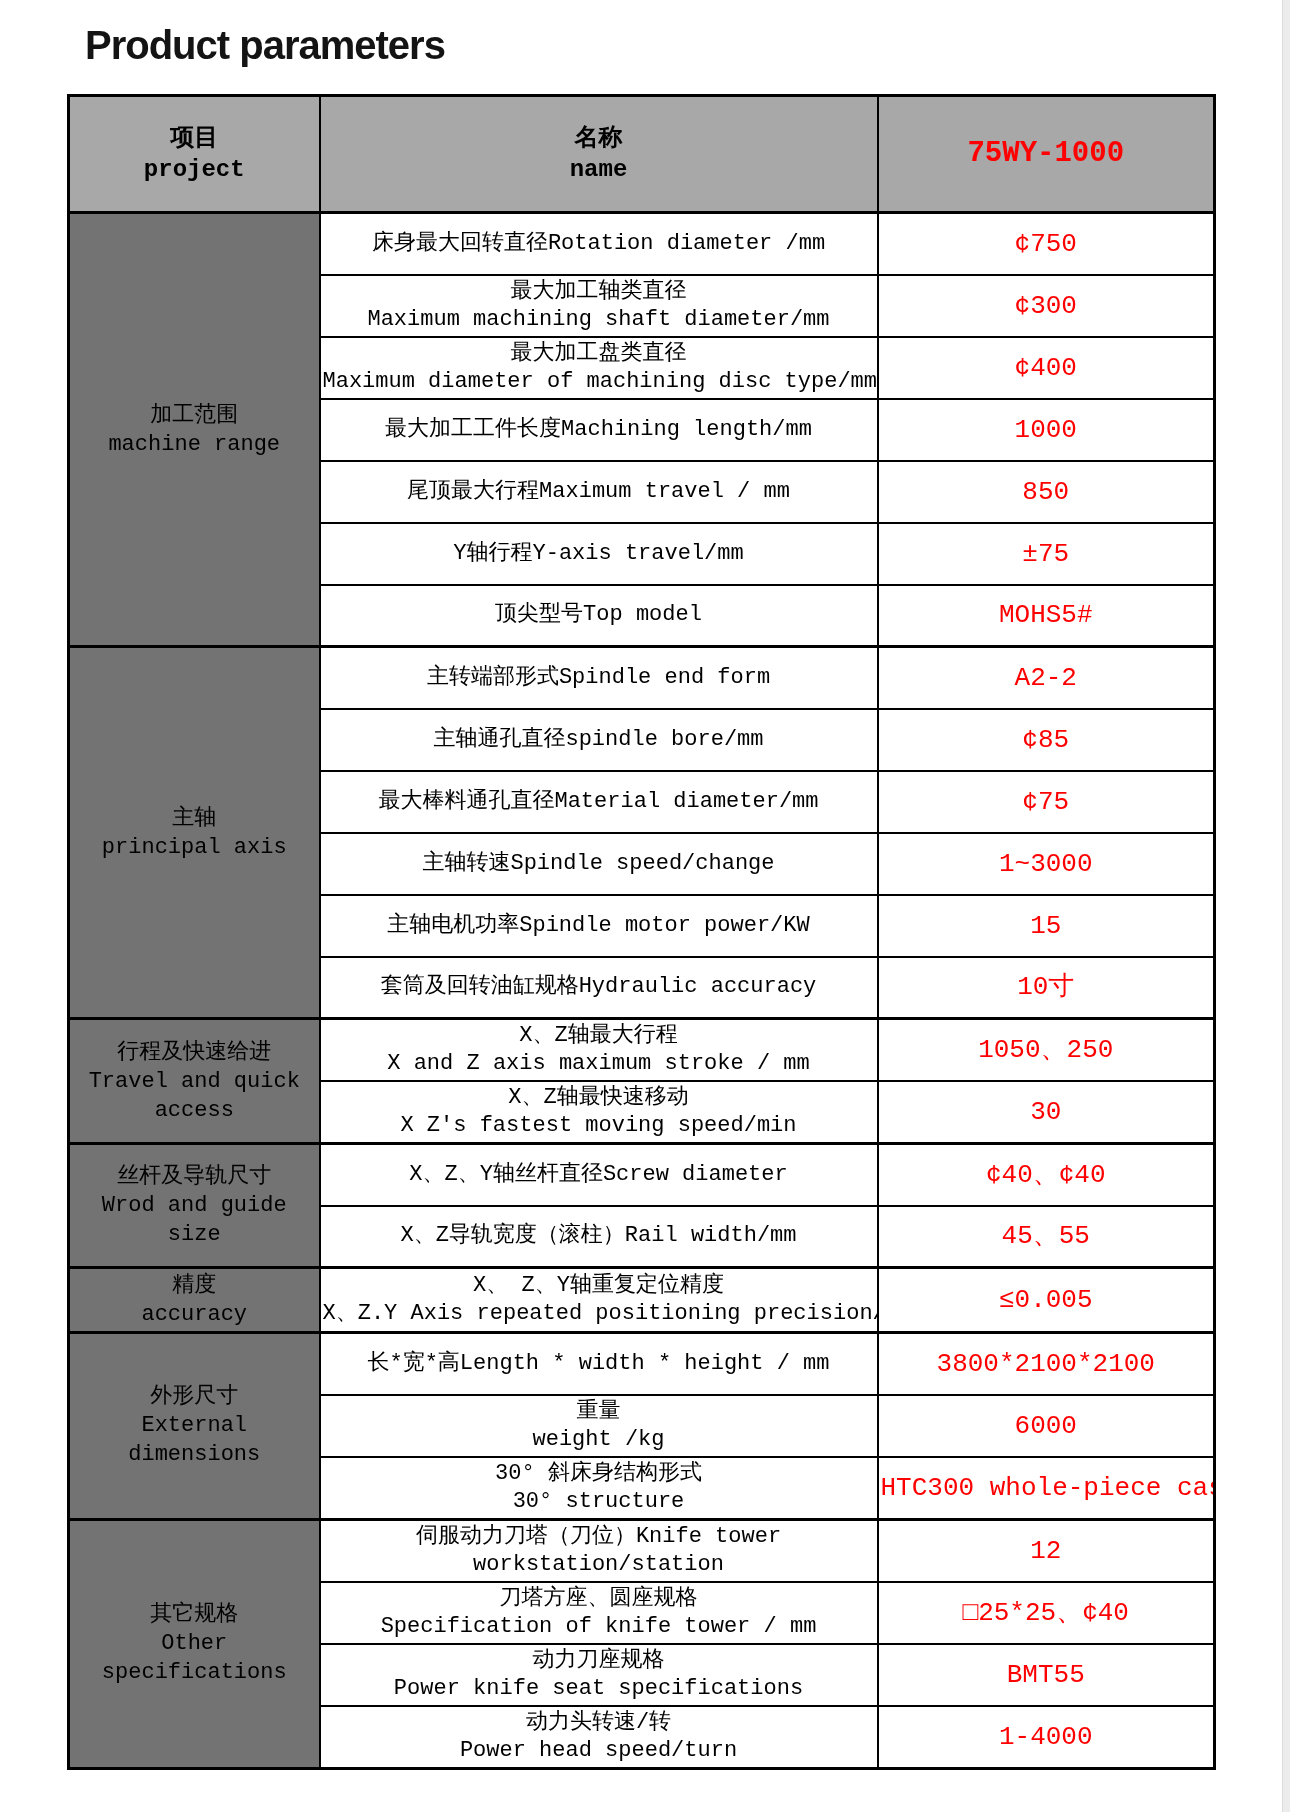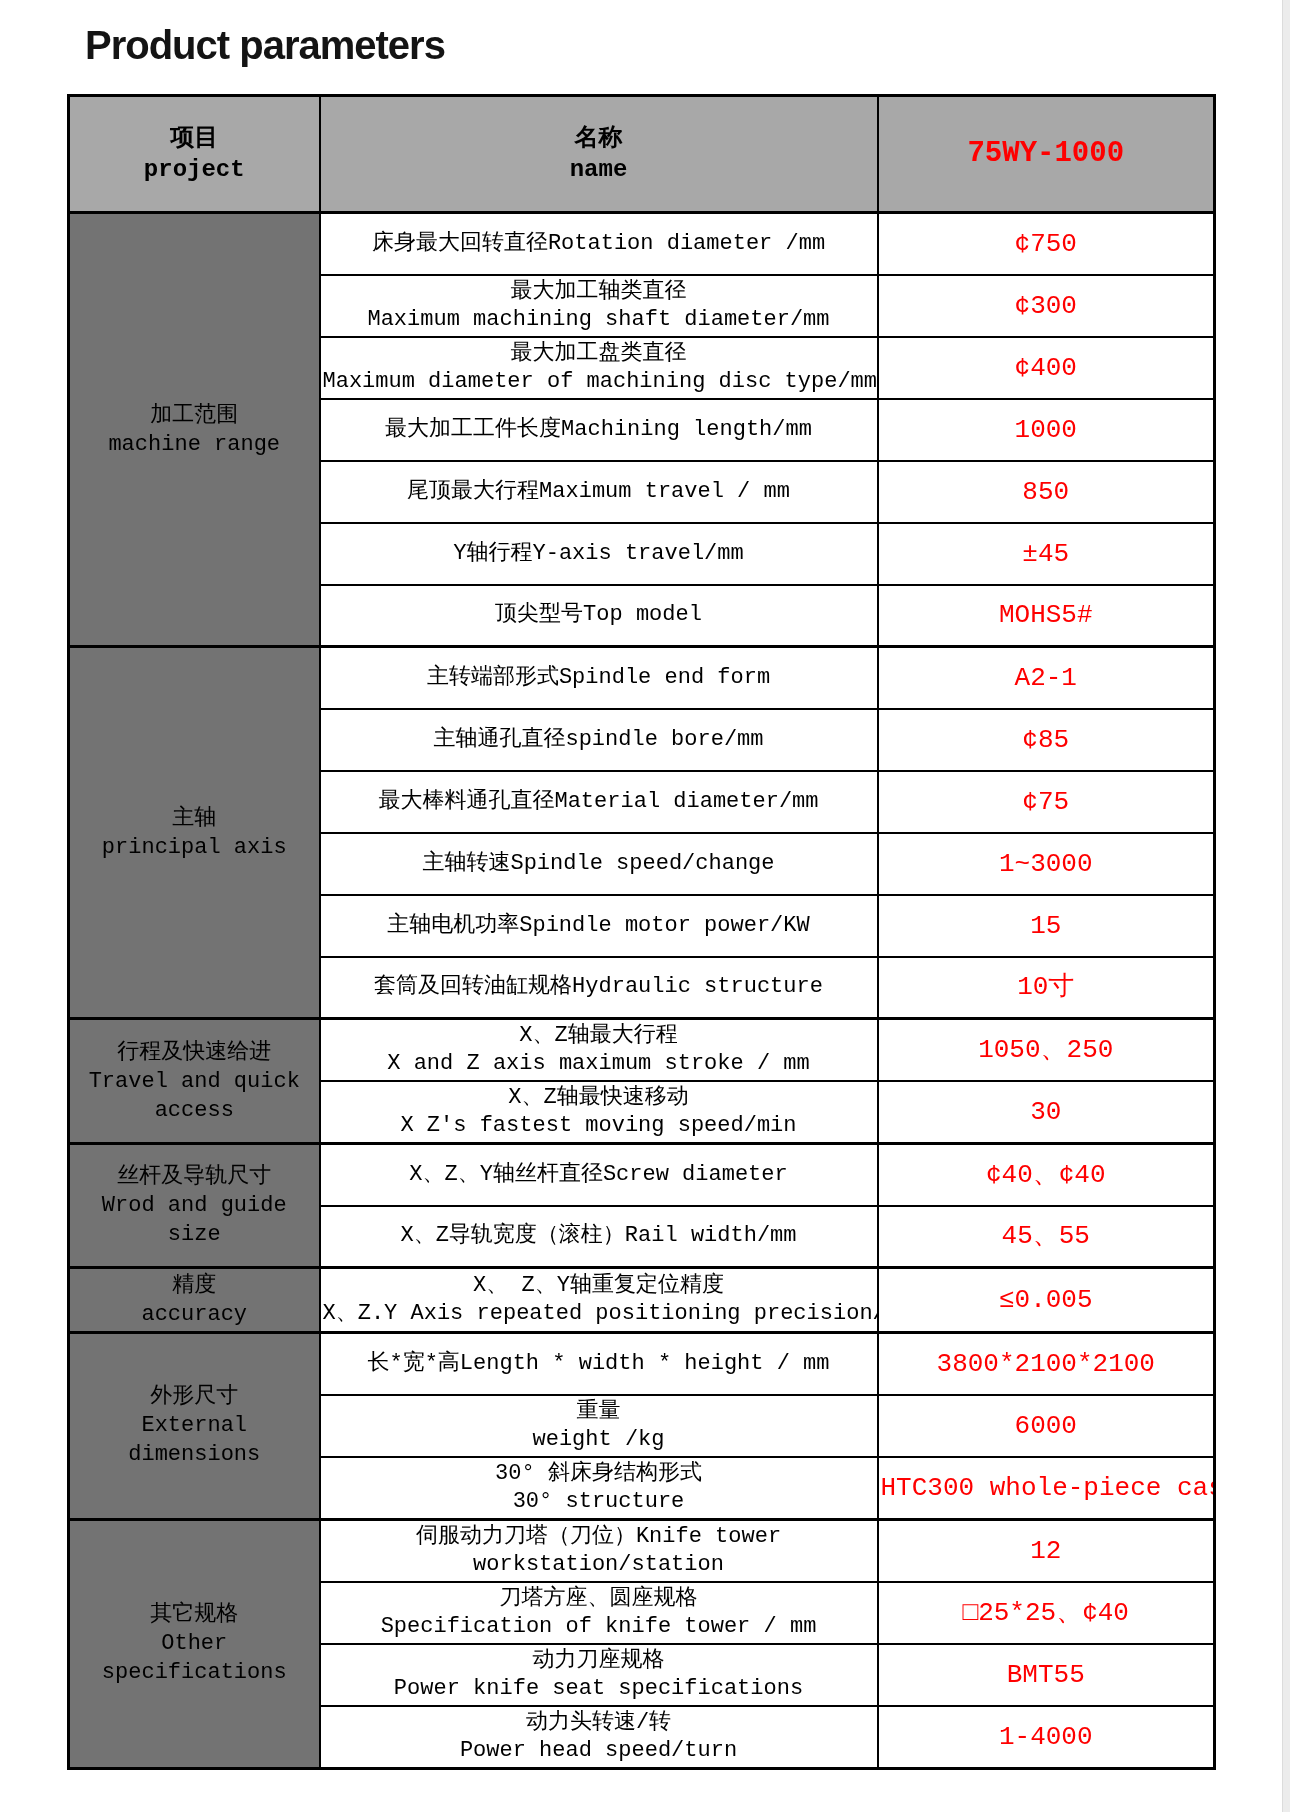--- a/index.html
+++ b/index.html
@@ -138,37 +138,37 @@
       <tr>
         <td class="name-cell">
           <div>尾顶最大行程Maximum travel / mm</div>
         </td>
         <td class="value-cell">850</td>
       </tr>
       <tr>
         <td class="name-cell">
           <div>Y轴行程Y-axis travel/mm</div>
         </td>
-        <td class="value-cell">±45</td>
+        <td class="value-cell">±75</td>
       </tr>
       <tr>
         <td class="name-cell">
           <div>顶尖型号Top model</div>
         </td>
         <td class="value-cell">MOHS5#</td>
       </tr>
       <tr class="cat-start">
         <td rowspan="6" class="cat-cell">
           <div>主轴</div>
           <div>principal axis</div>
         </td>
         <td class="name-cell">
           <div>主转端部形式Spindle end form</div>
         </td>
-        <td class="value-cell">A2-1</td>
+        <td class="value-cell">A2-2</td>
       </tr>
       <tr>
         <td class="name-cell">
           <div>主轴通孔直径spindle bore/mm</div>
         </td>
         <td class="value-cell">¢85</td>
       </tr>
       <tr>
         <td class="name-cell">
           <div>最大棒料通孔直径Material diameter/mm</div>
@@ -182,21 +182,21 @@
         <td class="value-cell">1~3000</td>
       </tr>
       <tr>
         <td class="name-cell">
           <div>主轴电机功率Spindle motor power/KW</div>
         </td>
         <td class="value-cell">15</td>
       </tr>
       <tr>
         <td class="name-cell">
-          <div>套筒及回转油缸规格Hydraulic structure</div>
+          <div>套筒及回转油缸规格Hydraulic accuracy</div>
         </td>
         <td class="value-cell">10寸</td>
       </tr>
       <tr class="cat-start">
         <td rowspan="2" class="cat-cell">
           <div>行程及快速给进</div>
           <div>Travel and quick access</div>
         </td>
         <td class="name-cell">
           <div>X、Z轴最大行程</div>

